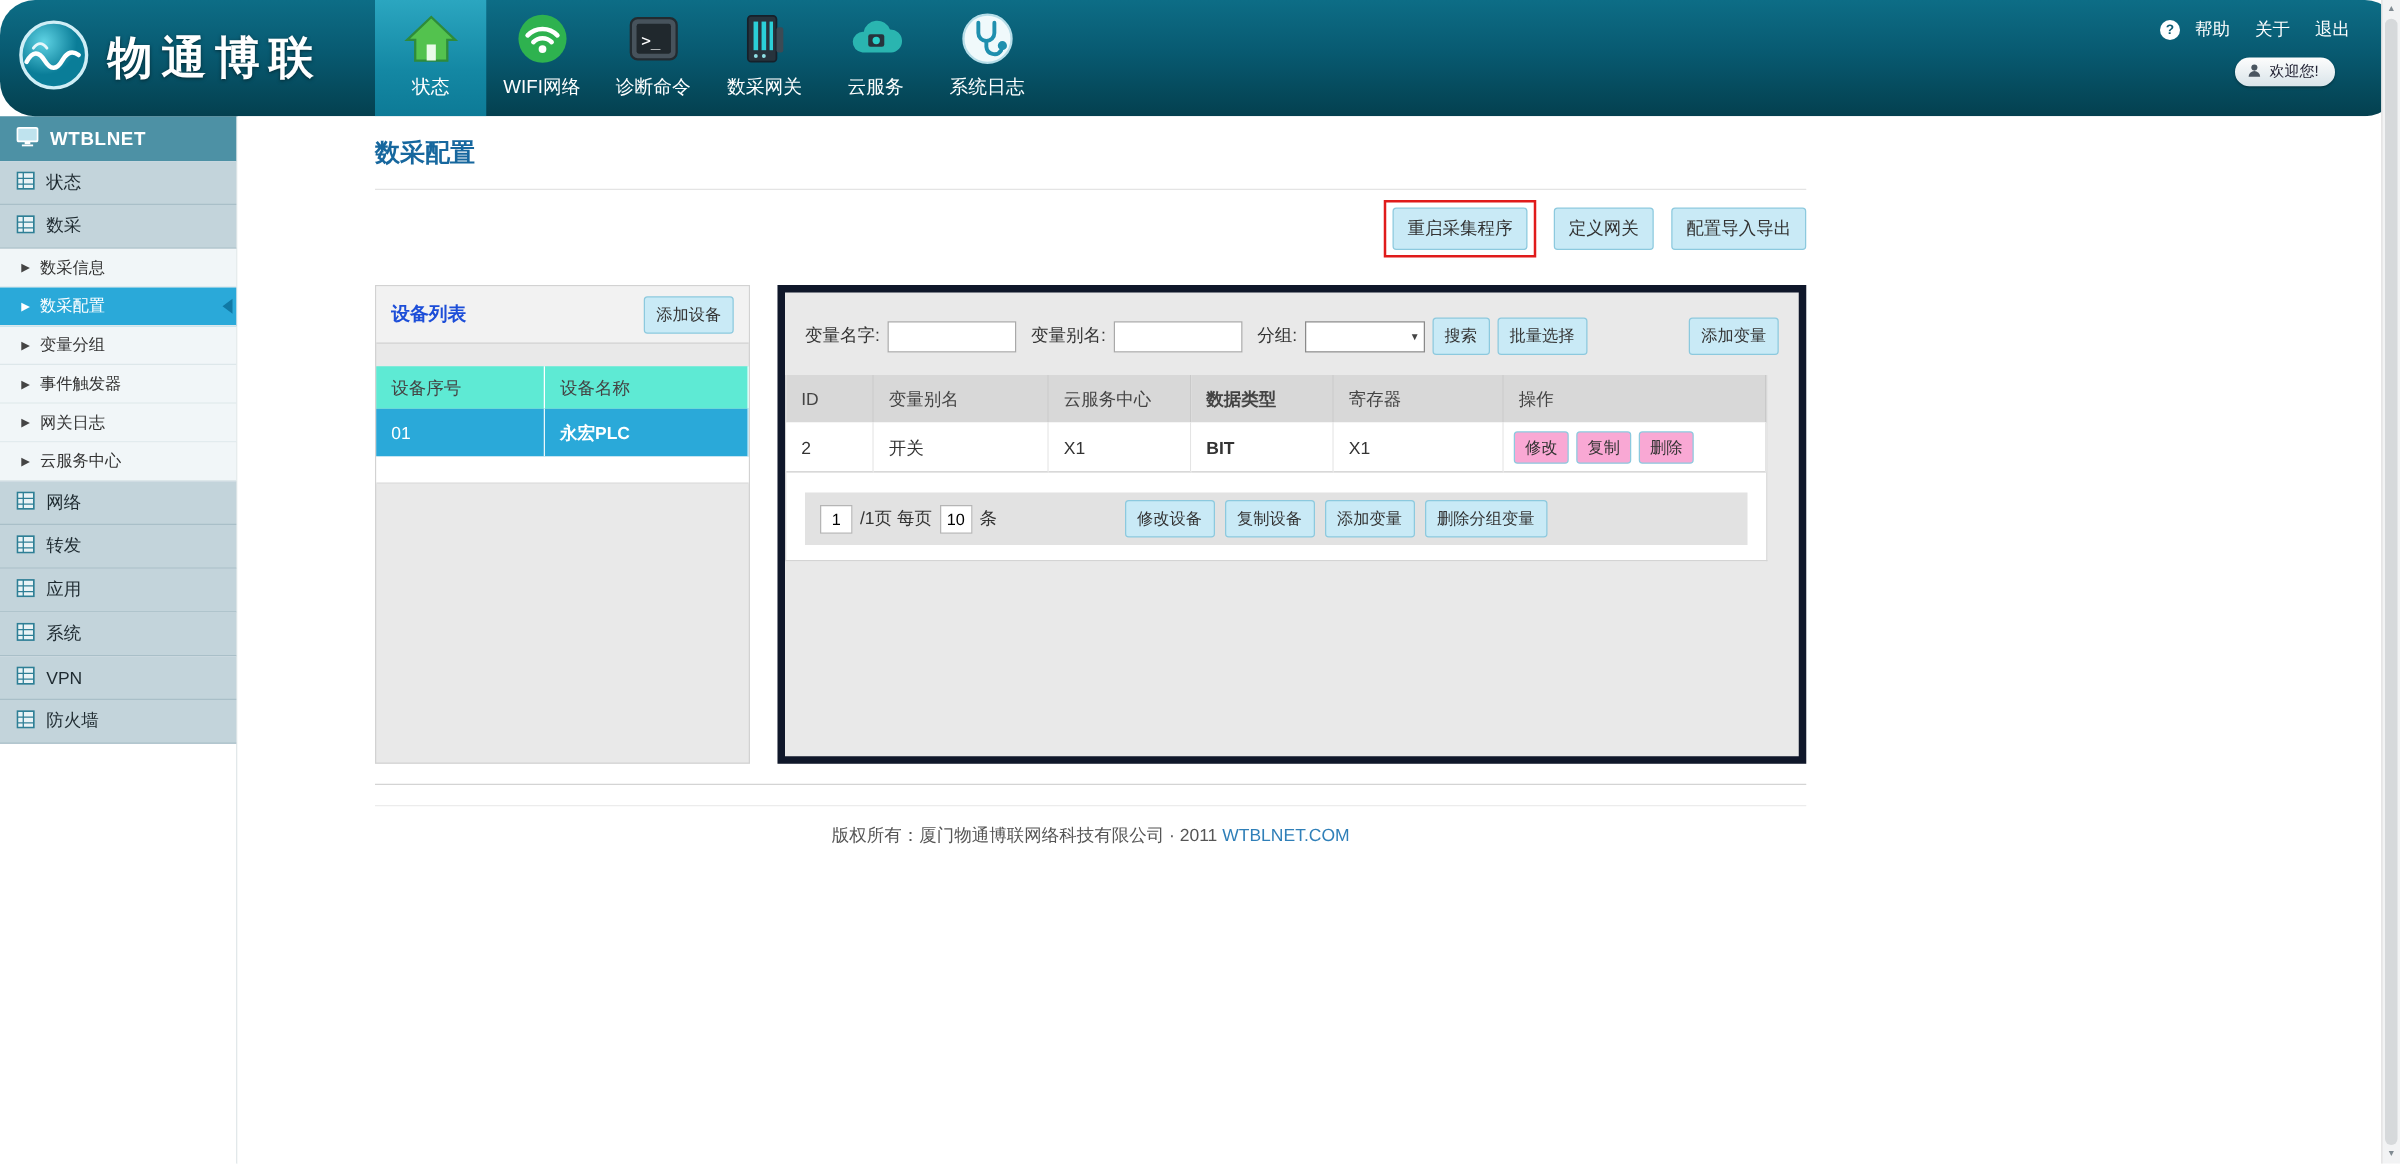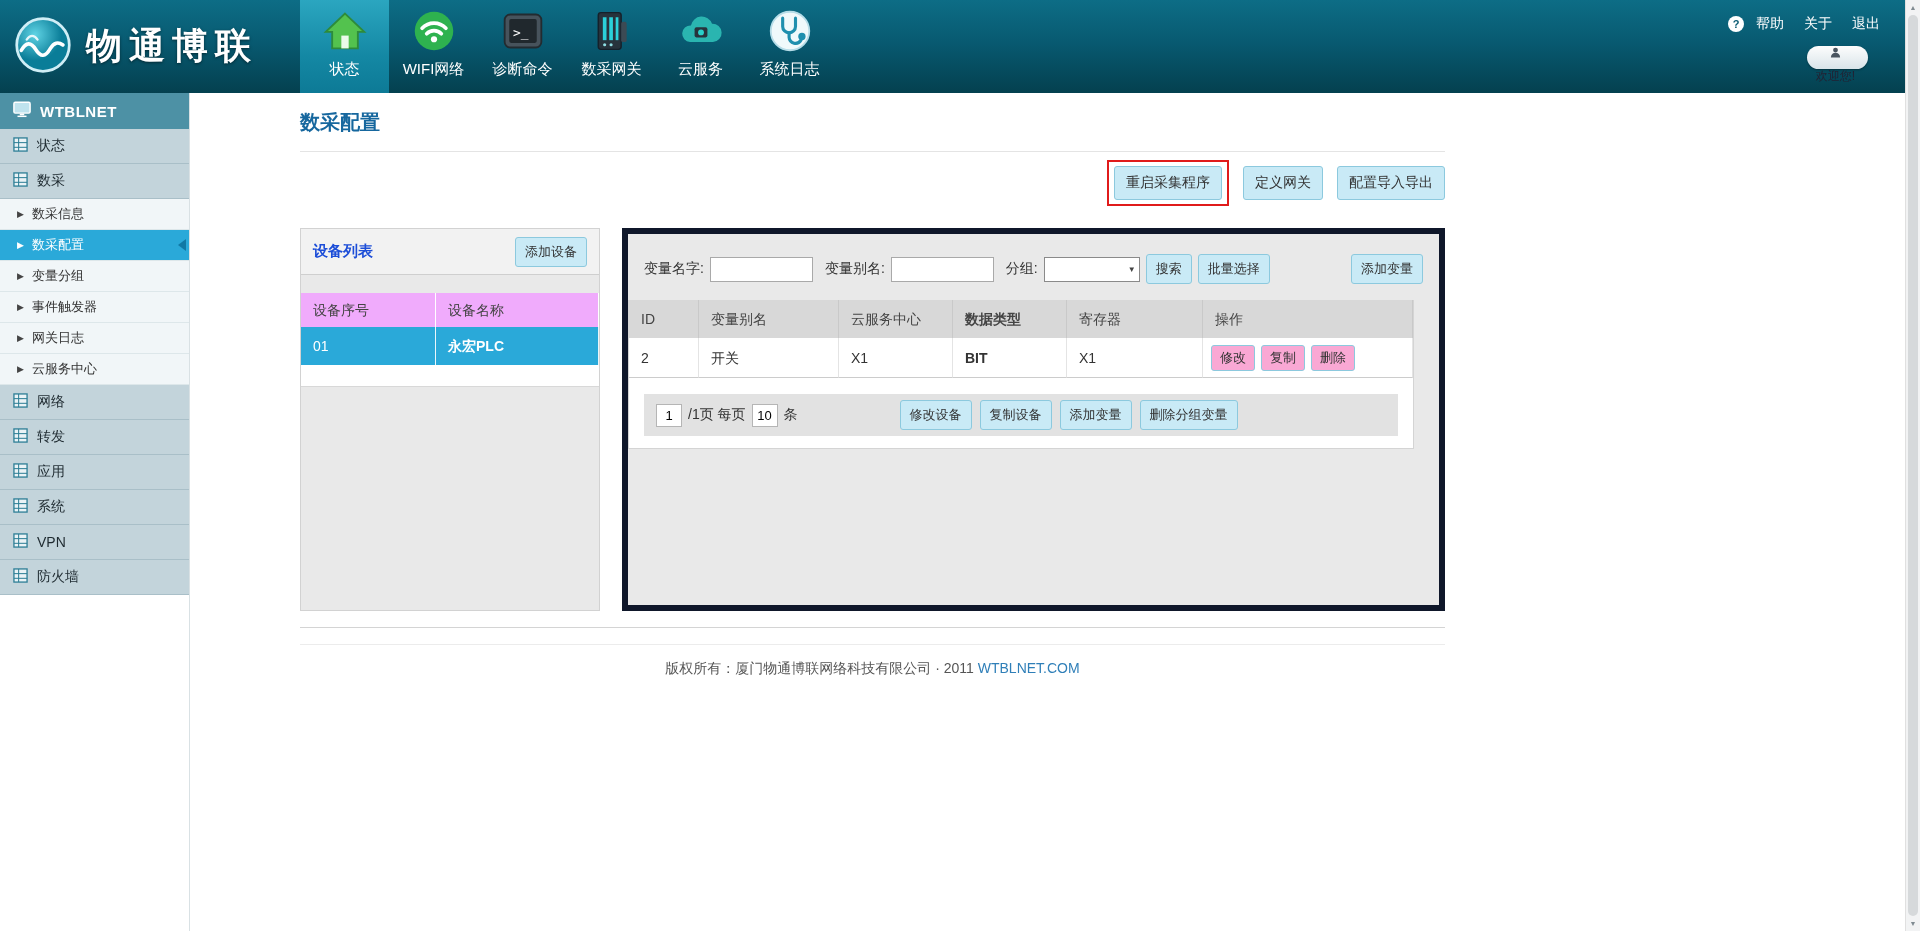--- a/index.html
+++ b/index.html
@@ -1,32 +1,32 @@
 <!DOCTYPE html>
 <html><head>
 <meta charset="utf-8">
 <style>
   * { box-sizing: border-box; margin: 0; padding: 0; }
   html,body { width:1920px; height:931px; overflow:hidden; }
   body { font-family:"Liberation Sans","DejaVu Sans",sans-serif; background:#fff; position:relative; }
 
   
-  .topbar { height:93px; background:linear-gradient(180deg,#0d6d86 0%,#085a71 45%,#04404f 100%); position:relative; display:flex; }
+  .topbar { height:93px; background:linear-gradient(180deg,#0d6d86 0%,#085a71 45%,#04404f 100%); position:relative; display:flex;border-radius:28px; }
   .logo { display:flex; align-items:center; gap:14px; padding-left:14px; width:300px; }
   .logo-text { color:#fff; font-size:36px; font-weight:bold; letter-spacing:7px; text-shadow:0 1px 3px rgba(0,0,0,.5); }
   .topnav { display:flex; }
   .nav-tab { width:89px; height:93px; display:flex; flex-direction:column; align-items:center; justify-content:flex-start; padding-top:7px; cursor:pointer; }
   .nav-tab.active { background:linear-gradient(180deg,#2ba6c0 0%,#1488a4 60%,#0d7априт 100%); background:linear-gradient(180deg,#2ba6c0 0%,#1488a4 60%,#0d7a96 100%); }
   .nav-icon { width:48px; height:48px; display:flex; align-items:center; justify-content:center; }
   .nav-label { color:#fff; font-size:15px; margin-top:5px; }
   .top-links { position:absolute; top:15px; right:40px; display:flex; align-items:center; gap:8px; color:#fff; font-size:14px; }
   .top-links a { color:#fff; text-decoration:none; cursor:pointer; margin-left:12px; }
   .q-circle { width:16px; height:16px; border-radius:50%; background:#fff; color:#0a5b72; font-size:11px; font-weight:bold; display:inline-flex; align-items:center; justify-content:center; }
   .help-link { margin-left:4px !important; }
-  .welcome-pill { position:absolute; top:46px; right:52px; height:23px; background:linear-gradient(180deg,#fdfdfd,#d9e4e9); border-radius:12px; display:flex; align-items:center; gap:6px; padding:0 13px 0 9px; font-size:12px; color:#223; cursor:pointer; box-shadow:0 1px 2px rgba(0,0,0,.35);flex-direction:column; }
+  .welcome-pill { position:absolute; top:46px; right:52px; height:23px; background:linear-gradient(180deg,#fdfdfd,#d9e4e9); border-radius:12px; display:flex; align-items:center; gap:6px; padding:0 13px 0 9px; font-size:12px; color:#223; cursor:pointer; box-shadow:0 1px 2px rgba(0,0,0,.35); }
 
   
   .page-body { display:flex; height:838px; }
 
   
   .sidebar { width:190px; flex:0 0 190px; background:#fff; border-right:1px solid #d9e1e4; }
   .sb-header { height:36px; background:#4d91a5; color:#fff; font-size:15px; font-weight:bold; display:flex; align-items:center; gap:9px; padding-left:13px; letter-spacing:.5px; }
   .sb-item { height:35px; background:#c3d4db; border-bottom:1px solid #a9bfc8; display:flex; align-items:center; gap:9px; padding-left:13px; font-size:14px; color:#1e2a30; cursor:pointer; }
   .sb-sub { height:31px; background:#f1f6f8; border-bottom:1px solid #dde7ea; display:flex; align-items:center; gap:8px; padding-left:17px; font-size:13px; color:#333; cursor:pointer; }
   .sb-sub .tri { font-size:9px; color:#444; }
@@ -49,21 +49,21 @@
   .panels { display:flex; gap:22px; margin-top:24px; height:383px; }
 
   
   .device-panel { width:300px; flex:0 0 300px; background:#e9e9e9; border:1px solid #d2d2d2; }
   .dp-header { height:46px; background:#f2f2f2; border-bottom:1px solid #cfcfcf; display:flex; align-items:center; justify-content:space-between; padding:0 12px; }
   .dp-title { font-size:15px; font-weight:bold; color:#1d4ed8; }
   .dp-gap { height:18px; }
   .dp-row { display:flex; }
   .dp-c1 { width:135px; padding-left:12px; }
   .dp-c2 { flex:1; padding-left:12px; }
-  .dp-head > div { background:#f0abfc; height:34px; line-height:34px; font-size:14px; color:#444; border-right:1px solid #fff; }
+  .dp-head > div { background:#5eead4; height:34px; line-height:34px; font-size:14px; color:#444; border-right:1px solid #fff; }
   .dp-sel > div { background:#2aa9d9; height:38px; line-height:38px; font-size:14px; color:#fff; border-right:1px solid #eaf6fb; }
   .dp-sel .dp-c2 { font-weight:bold; }
   .dp-empty { height:22px; background:#fff; border-bottom:1px solid #d8d8d8; }
 
   
   .var-panel { flex:1; background:#e9e9e9; border:6px solid #0f172a; }
   .filter-row { display:flex; align-items:center; gap:6px; padding:20px 16px 16px 16px; font-size:14px; color:#333; }
   .f-input { width:103px; height:25px; border:1px solid #a9a9a9; background:#fff; font-size:13px; padding:0 4px; font-family:inherit; }
   .f-select { width:96px; height:25px; border:1px solid #8a8a8a; background:#fff; position:relative; cursor:pointer; }
   .f-select .arr { position:absolute; right:3px; top:7px; font-size:8px; color:#444; }

